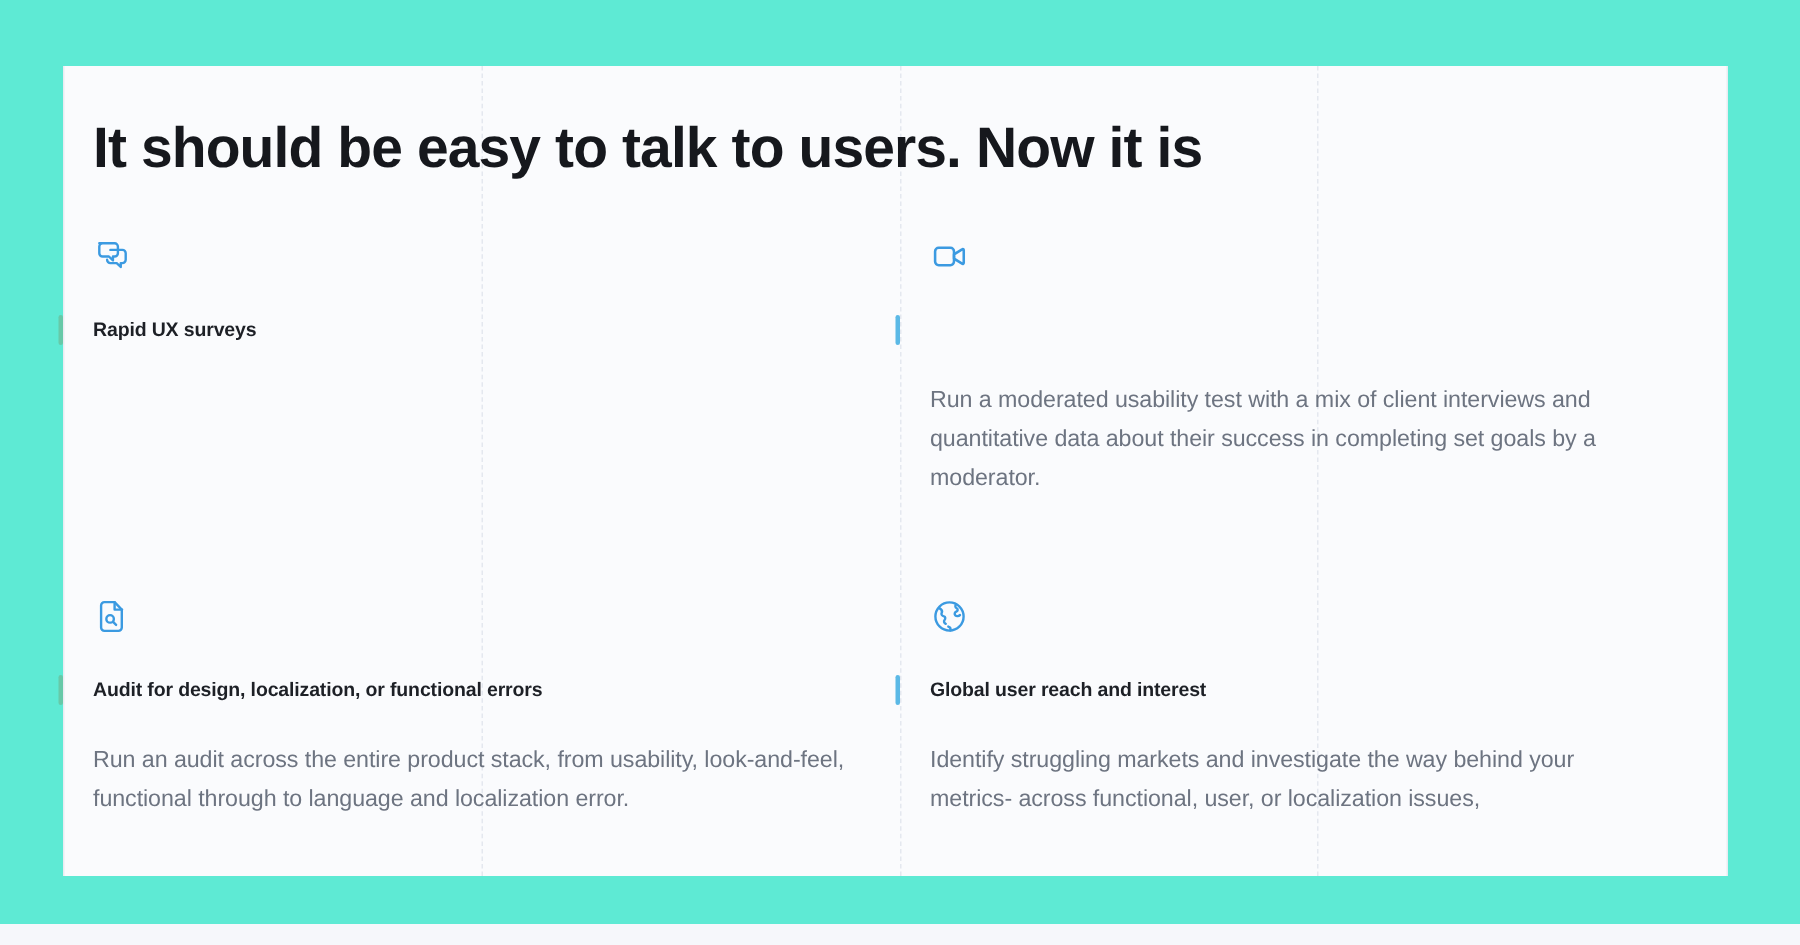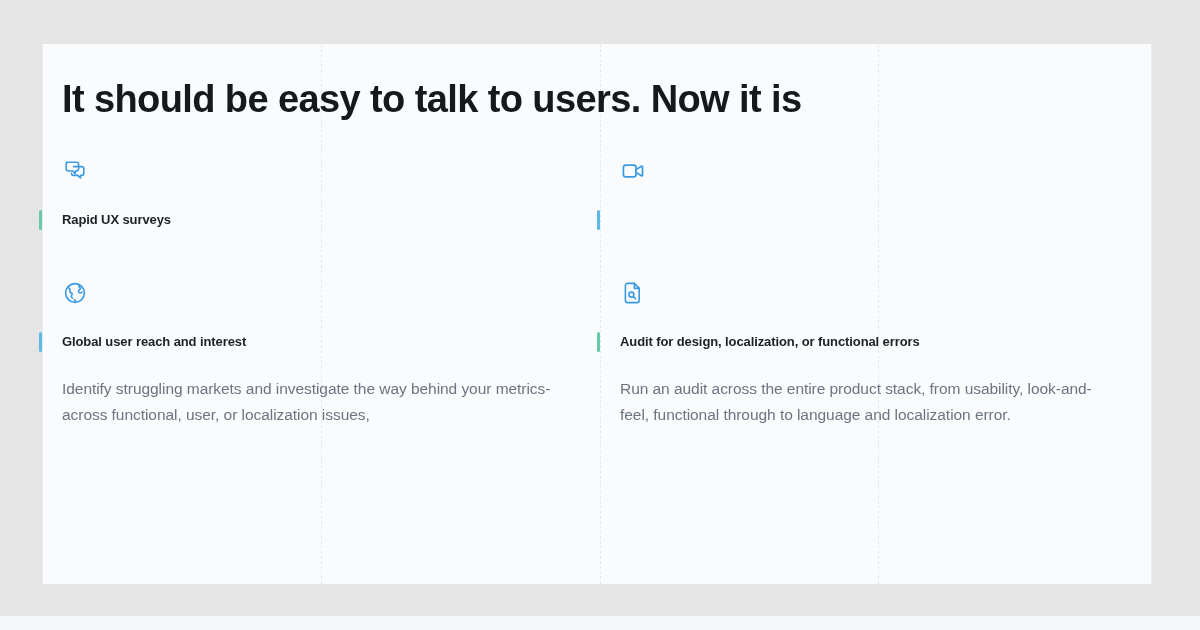--- a/index.html
+++ b/index.html
@@ -11,21 +11,21 @@
     height: 630px;
     background: #f6f7fb;
     font-family: "Liberation Sans", sans-serif;
     overflow: hidden;
   }
 
   .stage {
     position: relative;
     width: 1200px;
     height: 616px;
-    background: #e5e5e5;
+    background: #5eead4;
   }
 
   
   .panel {
     position: absolute;
     left: 42px;
     top: 44px;
     width: 1110px;
     height: 540px;
     background: #fafbfd;
@@ -153,49 +153,50 @@
       <div class="feature right">
         <span class="feature-icon">
           <svg width="26" height="26" viewBox="0 0 26 26" fill="none" stroke="#3b9ae1" stroke-width="1.7" stroke-linecap="round" stroke-linejoin="round">
             <rect x="3.4" y="7.2" width="12.6" height="11.6" rx="2.4"></rect>
             <path d="M16 11.6l5.4-3.4a0.7 0.7 0 0 1 1.1 0.6v8.4a0.7 0.7 0 0 1-1.1 0.6L16 14.4Z"></path>
           </svg>
         </span>
         <div class="feature-title-row">
           <span class="accent-bar" style="background:#5bb9e6"></span>
         </div>
+        <p class="feature-body">Run a moderated usability test with a mix of client interviews and quantitative data about their success in completing set goals by a moderator.</p>
+      </div>
+
+      <div class="feature left">
+        <span class="feature-icon">
+          <svg width="26" height="26" viewBox="0 0 26 26" fill="none" stroke="#3b9ae1" stroke-width="1.6" stroke-linecap="round" stroke-linejoin="round">
+            <path d="M14.4 3.4H7.6A2.2 2.2 0 0 0 5.4 5.6v14.8a2.2 2.2 0 0 0 2.2 2.2h9.4a2.2 2.2 0 0 0 2.2-2.2V8.4Z"></path>
+            <path d="M14.4 3.4v5h5"></path>
+            <circle cx="11.4" cy="14.6" r="2.5"></circle>
+            <path d="M13.4 16.6l2 2"></path>
+          </svg>
+        </span>
+        <div class="feature-title-row">
+          <span class="accent-bar" style="background:#67c9a8"></span>
+          <span class="feature-title">Audit for design, localization, or functional errors</span>
+        </div>
+        <p class="feature-body">Run an audit across the entire product stack, from usability, look-and-feel, functional through to language and localization error.</p>
       </div>
 
       <div class="feature right">
         <span class="feature-icon">
           <svg width="26" height="26" viewBox="0 0 26 26" fill="none" stroke="#3b9ae1" stroke-width="1.6" stroke-linecap="round" stroke-linejoin="round">
             <circle cx="13" cy="13" r="9.4"></circle>
             <path d="M6.2 7.4c1.6 0.9 2.2 2.1 1.6 3.2-0.6 1.1 0.4 2.1 1.5 2.3 1.1 0.2 1.1 1.6 0.4 2.4-0.7 0.8-0.3 2.2 0.8 2.6"></path>
             <path d="M17.4 4.9c-0.8 1-0.6 2.1 0.4 2.6 1 0.5 0.8 1.8-0.3 2.3-1.1 0.5-1.4 1.6-0.6 2.4 0.8 0.8 2.2 0.6 3.1-0.2"></path>
             <path d="M13.6 22.3c0.3-1.3-0.3-2.3-1.4-2.6"></path>
           </svg>
         </span>
         <div class="feature-title-row">
           <span class="accent-bar" style="background:#5bb9e6"></span>
           <span class="feature-title">Global user reach and interest</span>
         </div>
         <p class="feature-body">Identify struggling markets and investigate the way behind your metrics- across functional, user, or localization issues,</p>
       </div>
 
-      <div class="feature left">
-        <span class="feature-icon">
-          <svg width="26" height="26" viewBox="0 0 26 26" fill="none" stroke="#3b9ae1" stroke-width="1.6" stroke-linecap="round" stroke-linejoin="round">
-            <path d="M14.4 3.4H7.6A2.2 2.2 0 0 0 5.4 5.6v14.8a2.2 2.2 0 0 0 2.2 2.2h9.4a2.2 2.2 0 0 0 2.2-2.2V8.4Z"></path>
-            <path d="M14.4 3.4v5h5"></path>
-            <circle cx="11.4" cy="14.6" r="2.5"></circle>
-            <path d="M13.4 16.6l2 2"></path>
-          </svg>
-        </span>
-        <div class="feature-title-row">
-          <span class="accent-bar" style="background:#67c9a8"></span>
-          <span class="feature-title">Audit for design, localization, or functional errors</span>
-        </div>
-        <p class="feature-body">Run an audit across the entire product stack, from usability, look-and-feel, functional through to language and localization error.</p>
-      </div>
-
     </div>
   </div>
 </div>
 
 </body></html>

